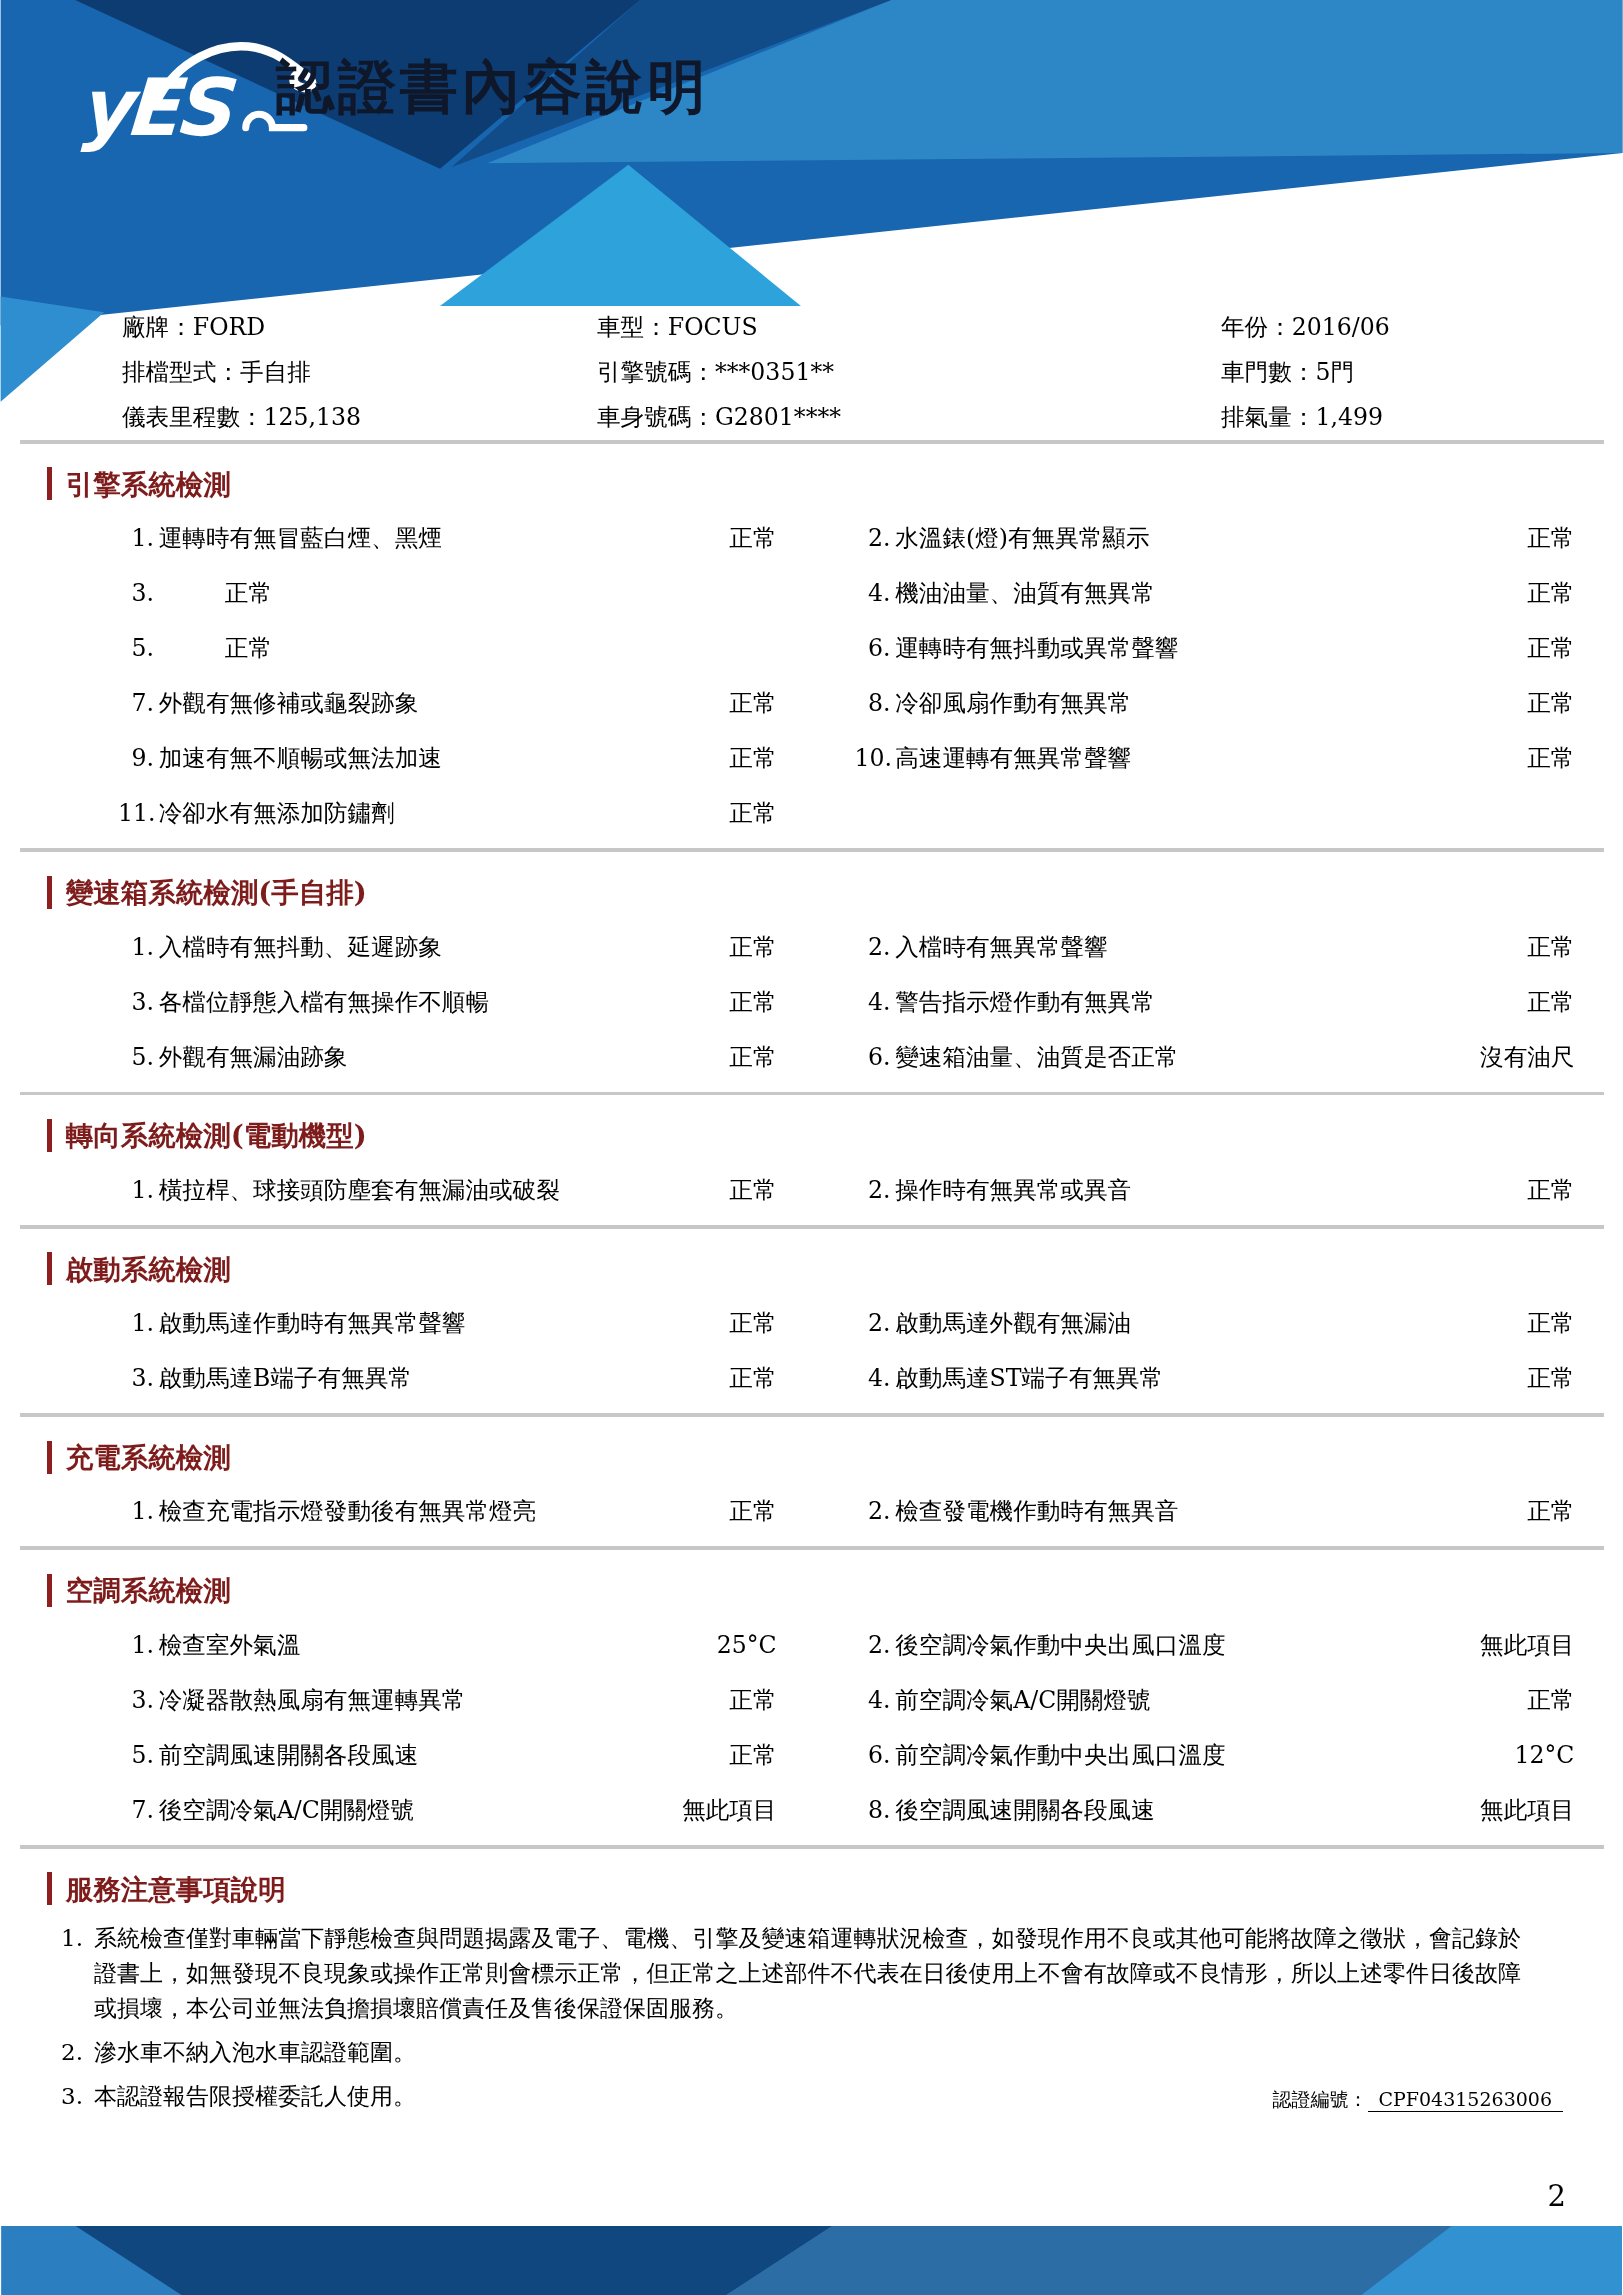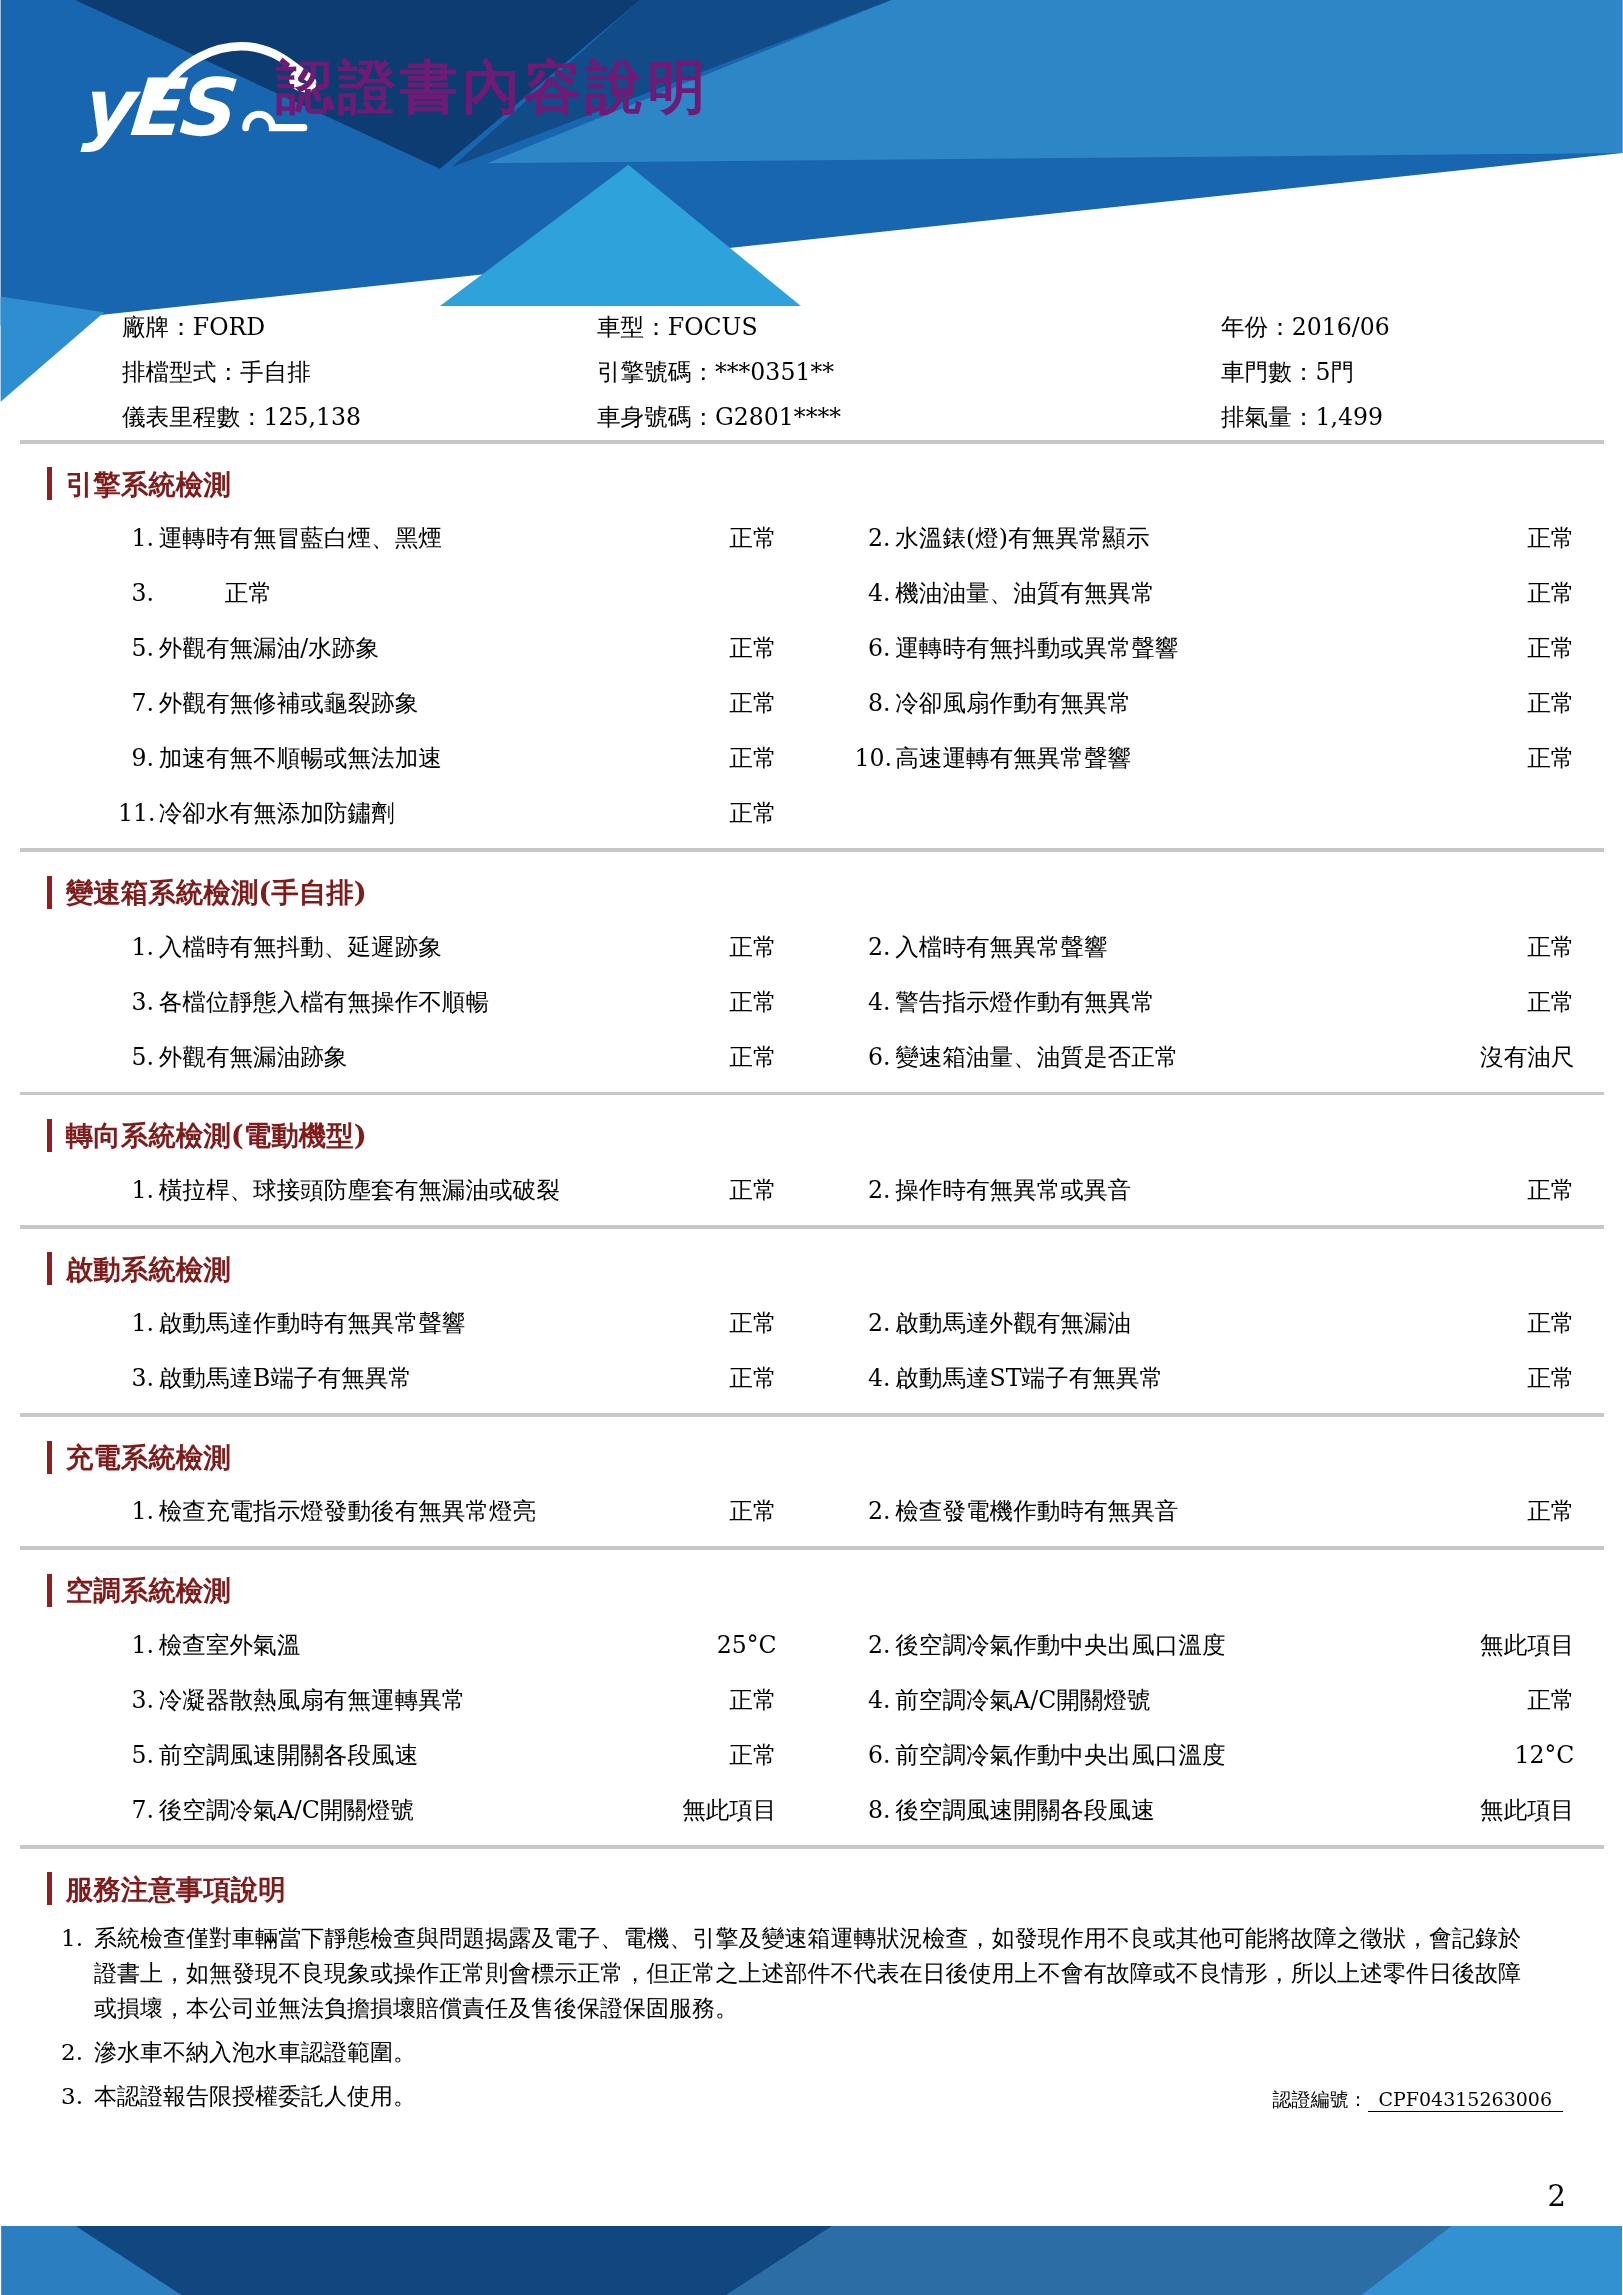--- a/index.html
+++ b/index.html
@@ -12,21 +12,21 @@
   .hdr-svg{top:0;}
   .ftr-svg{bottom:0;}
   .brand{position:absolute;left:85px;top:38px;width:204px;height:110px;}
   .brand-text{
     position:absolute;left:0;bottom:0;color:#fff;font-style:italic;font-weight:bold;
     font-size:79px;line-height:79px;letter-spacing:-4.7px;
     font-family:"DejaVu Sans","Liberation Sans",sans-serif;transform:skewX(-6deg);
   }
   .car-icon{position:absolute;left:68px;top:-11px;}
   .page-title{
-    position:absolute;left:276px;top:49px;color:#701a75;font-weight:bold;font-size:58px;
+    position:absolute;left:276px;top:49px;color:#0f172a;font-weight:bold;font-size:58px;
     letter-spacing:3.9px;font-family:"DejaVu Sans","Liberation Sans",sans-serif;white-space:nowrap;
   }
   .content{position:relative;padding:305px 47px 0 47px;}
   .vinfo{display:grid;grid-template-columns:550px 624px 1fr;font-size:23.6px;line-height:45px;}
   .vinfo .vcol:first-child{padding-left:75px;}
   .vrow{white-space:nowrap;}
   .rule{height:3.9px;background:#c7c7c7;border:0;margin:0 -27.5px;}
   .sec-title{margin:22px 0 0 0;display:flex;align-items:center;gap:14px;
     color:#7e1c1c;font-weight:bold;font-size:27.5px;line-height:36px;}
   .sec-title .bar{flex:none;width:4.7px;height:33px;background:#8d1f1f;}
@@ -115,21 +115,20 @@
             <span class="no">3.</span>
             <span class="status">正常</span>
           </div>
           <div class="item">
             <span class="no">4.</span>
             <span class="txt">機油油量、油質有無異常</span>
             <span class="status">正常</span>
           </div>
           <div class="item">
             <span class="no">5.</span>
-            <span class="txt">外觀有無漏油/水跡象</span>
             <span class="status">正常</span>
           </div>
           <div class="item">
             <span class="no">6.</span>
             <span class="txt">運轉時有無抖動或異常聲響</span>
             <span class="status">正常</span>
           </div>
           <div class="item">
             <span class="no">7.</span>
             <span class="txt">外觀有無修補或龜裂跡象</span>

